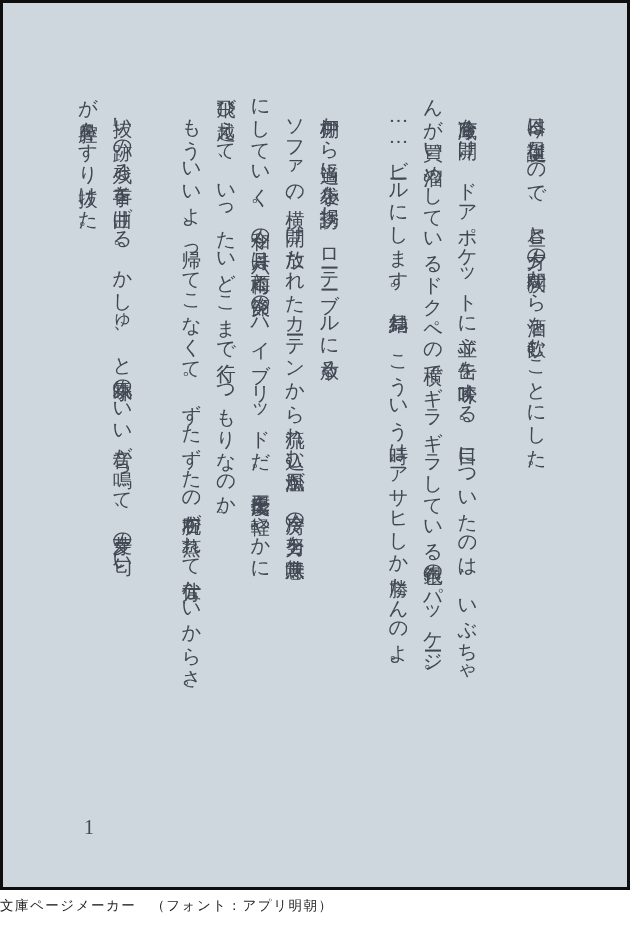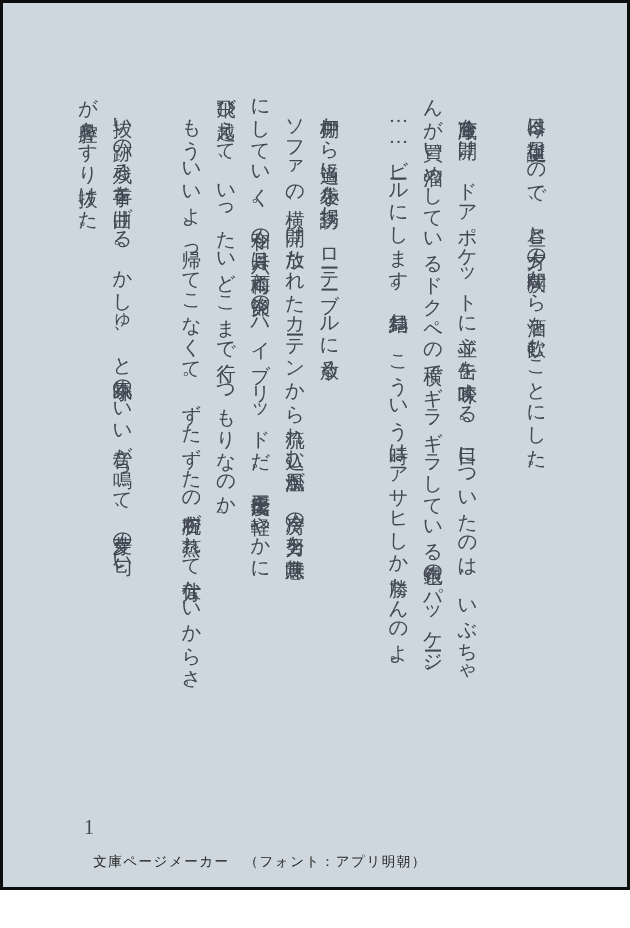--- a/index.html
+++ b/index.html
@@ -46,23 +46,22 @@
   .page-number {
     position: absolute;
     left: 81px;
     top: 813px;
     font-size: 20px;
     color: #414853;
   }
   .caption {
     position: absolute;
     left: 0;
-    top: 853px;
+    top: 897px;
     width: 520px;
-    text-align: center;
     font-size: 13.5px;
     letter-spacing: 1.5px;
     color: #1f1f1f;
   }
 </style>
 </head>
 <body>
 
 <div class="stage">
 

